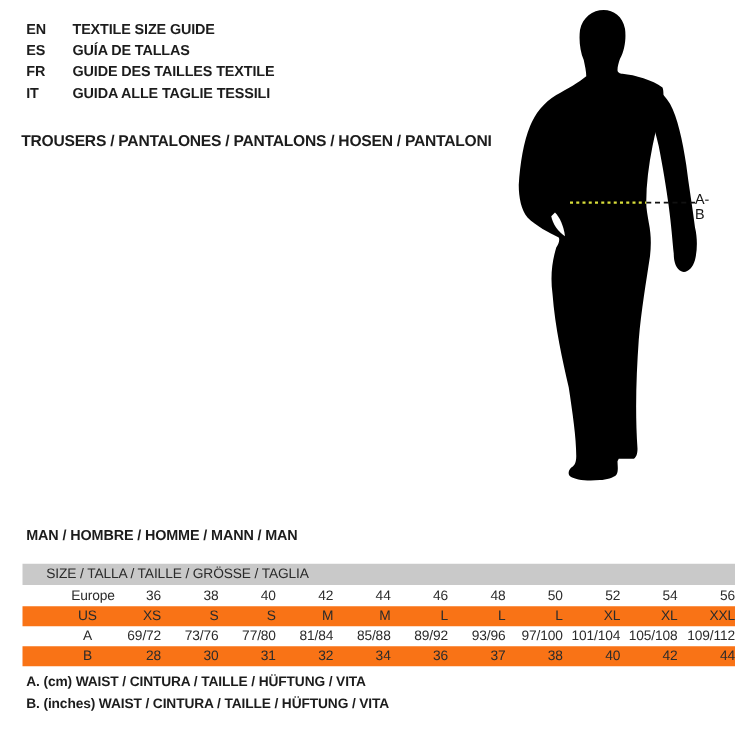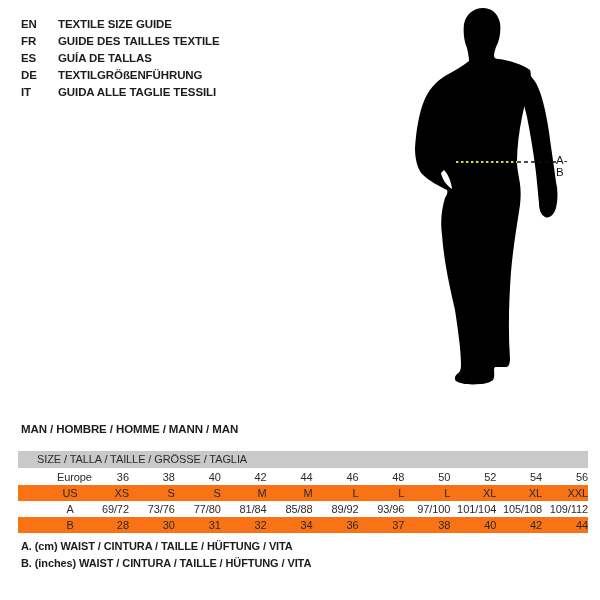--- a/index.html
+++ b/index.html
@@ -45,37 +45,34 @@
 <body>
 
 <div class="page">
 
   <div class="lang-block">
     <div class="lang-row">
       <span>EN</span>
       <span>TEXTILE SIZE GUIDE</span>
     </div>
     <div class="lang-row">
-      <span>FR</span>
-      <span>GUIDE DES TAILLES TEXTILE</span>
-    </div>
-    <div class="lang-row">
       <span>ES</span>
       <span>GUÍA DE TALLAS</span>
     </div>
     <div class="lang-row">
-      <span>DE</span>
-      <span>TEXTILGRÖßENFÜHRUNG</span>
+      <span>FR</span>
+      <span>GUIDE DES TAILLES TEXTILE</span>
     </div>
     <div class="lang-row">
       <span>IT</span>
       <span>GUIDA ALLE TAGLIE TESSILI</span>
     </div>
   </div>
 
+  <div class="garment-line">TROUSERS / PANTALONES / PANTALONS / HOSEN / PANTALONI</div>
 
   <div class="figure-wrap">
     <svg width="210" height="420" viewBox="0 0 210 420">
 
       <path fill="#000000" d="M93,8 C84,8 76,14 74,24 C73,32 74,41 77,48
         C78,53 79,57 79,61 C73,66 64,71 55,76 C45,82 38,91 34,101
         C29,113 26,131 25,148 C25,158 27,168 32,174 C39,181 49,186 57,190
         C58,192 57,195 55,198 C52,208 50,220 52,235 C54,262 60,288 65,310
         C68,330 71,350 71,365 C71,371 69,373 67,374 C65,376 64,379 66,381
         C70,384 80,385 90,384 C95,384 101,382 103,380 C105,377 104,372 104,369

